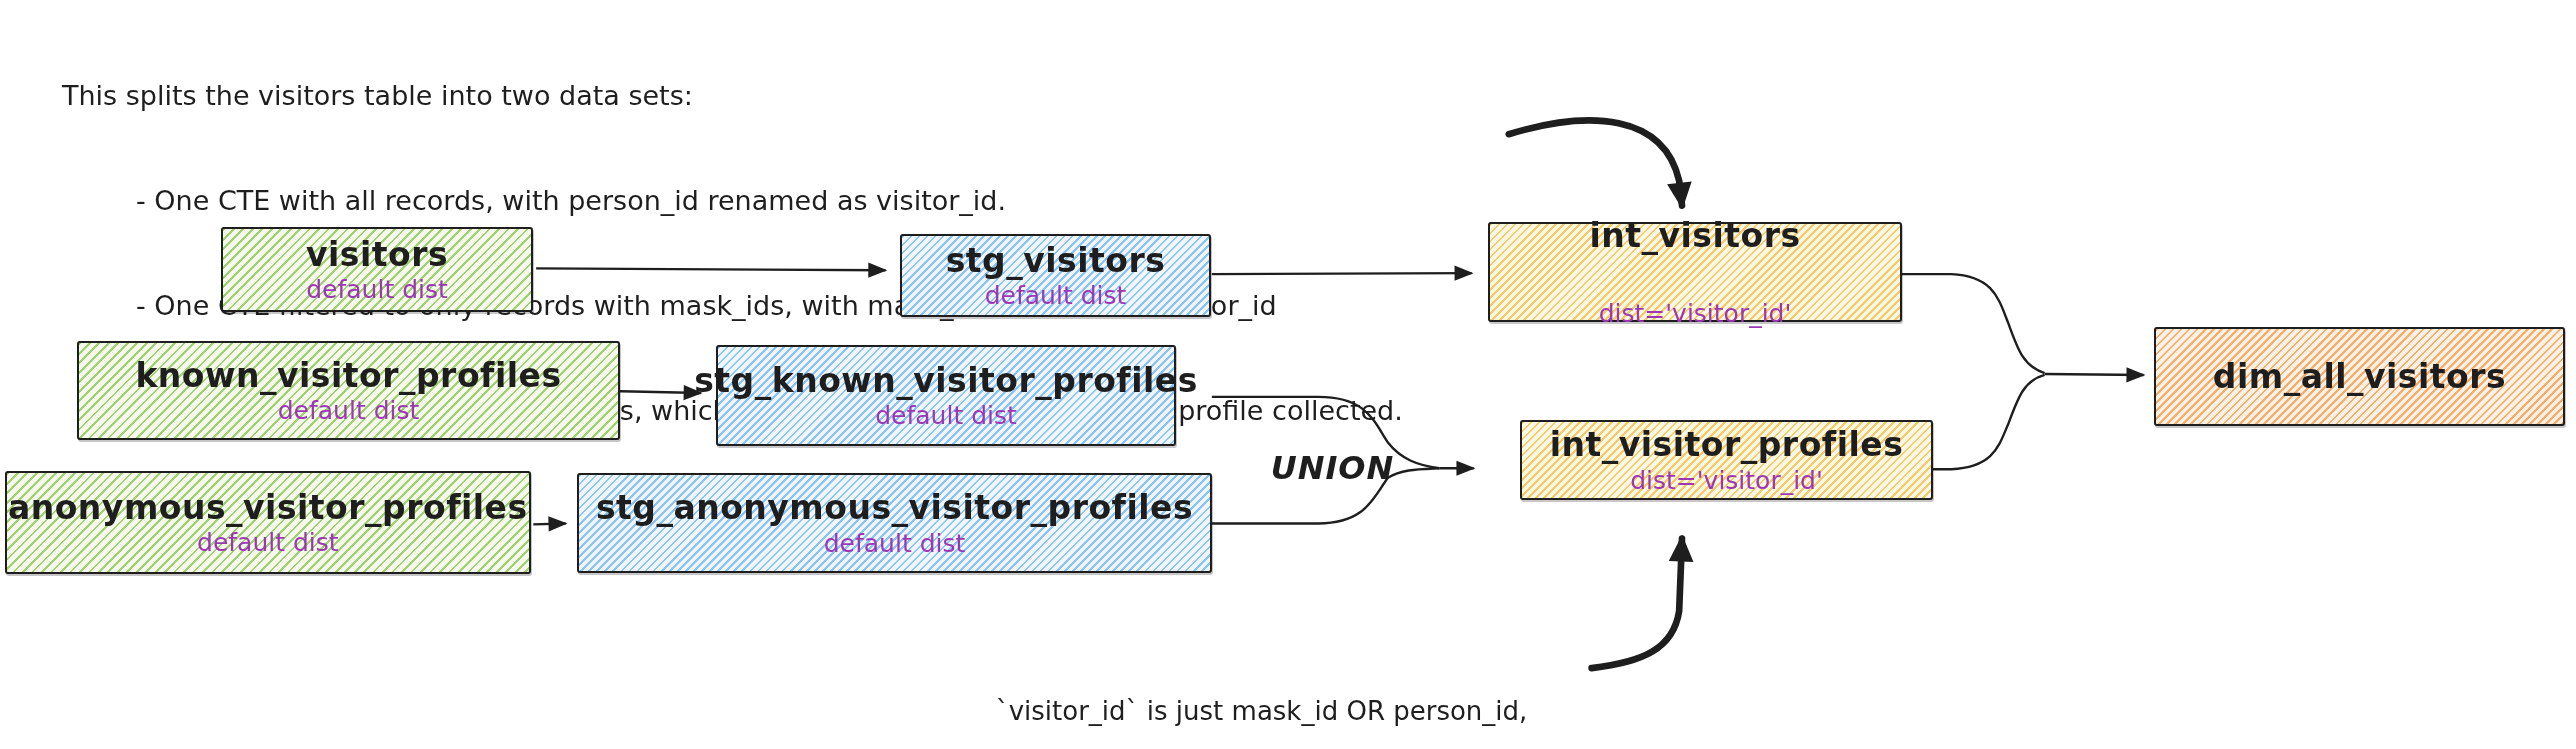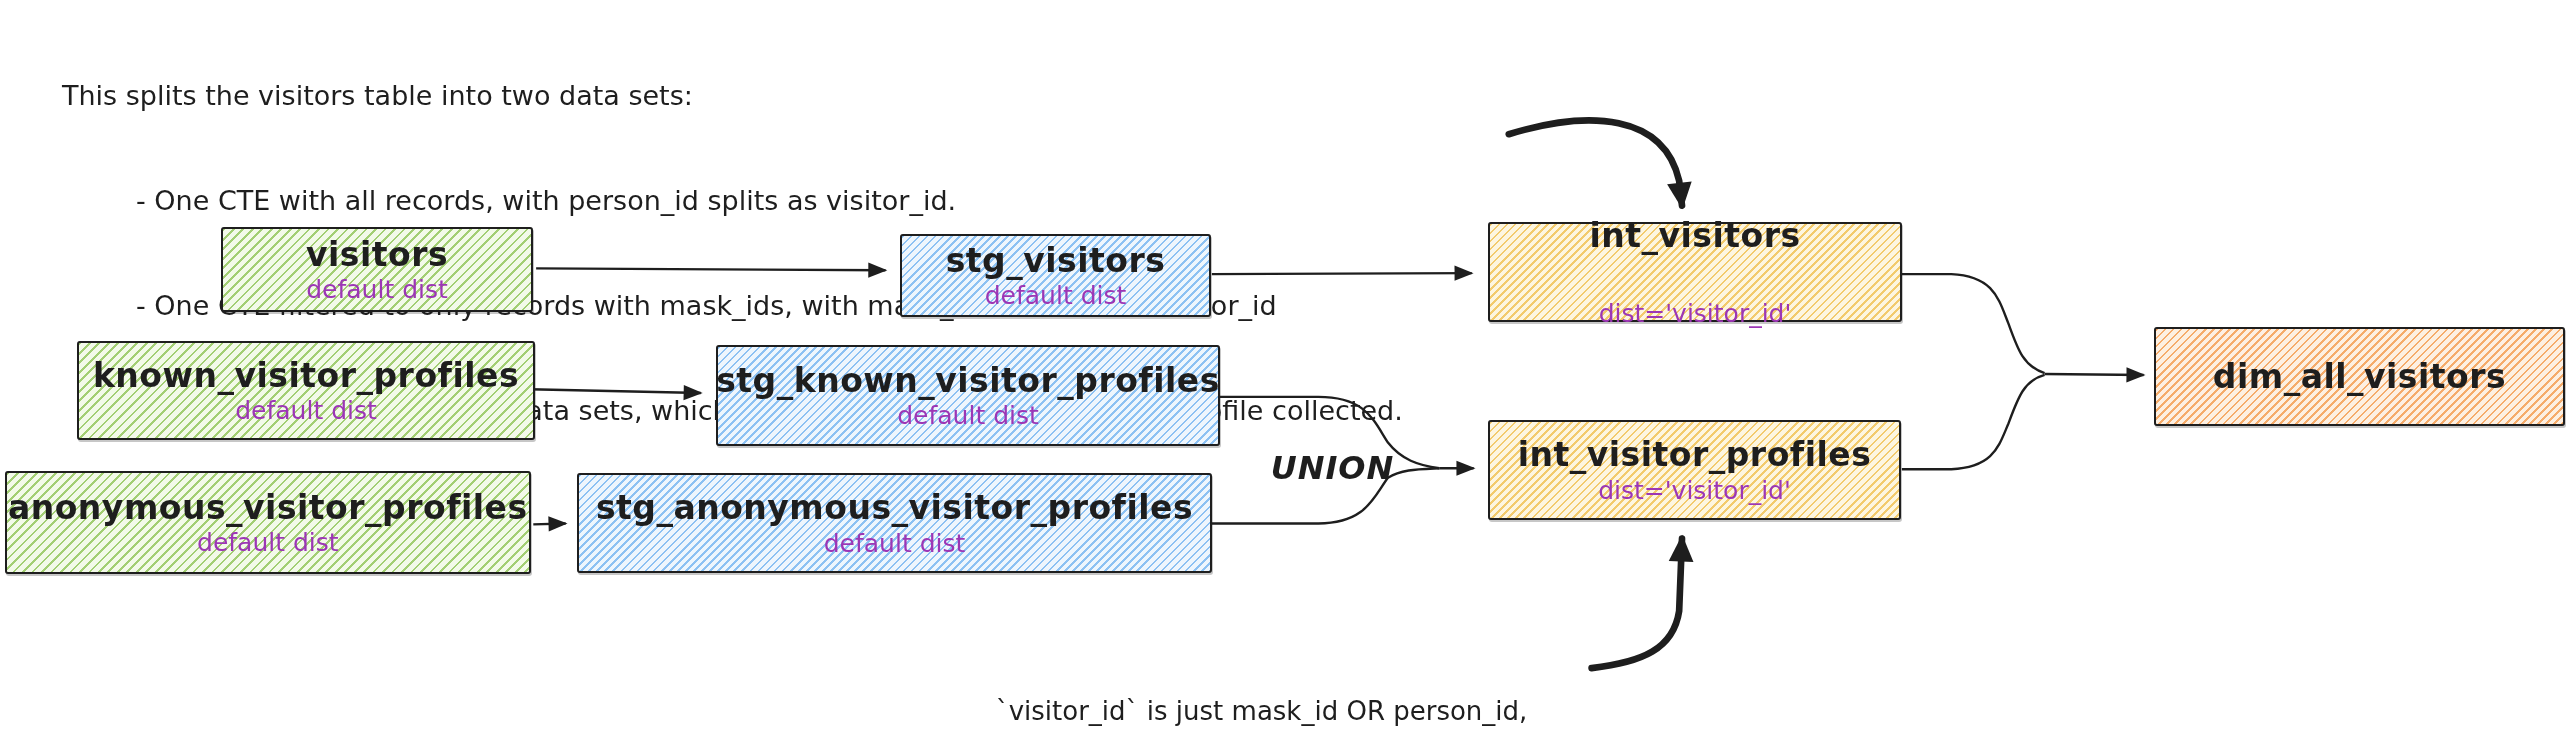--- a/index.html
+++ b/index.html
@@ -49,21 +49,21 @@
   
   #edges{position:absolute;left:0;top:0;width:2576px;height:749px;pointer-events:none;}
 </style>
 </head>
 <body>
 
 <div id="canvas">
 
   <div class="anno" style="left:62px;top:7.6px;">
     <span style="display:block;">This splits the visitors table into two data sets:</span>
-    <span class="indent">- One CTE with all records, with person_id splits as visitor_id.</span>
+    <span class="indent">- One CTE with all records, with person_id renamed as visitor_id.</span>
     <span class="indent">- One CTE filtered to only records with mask_ids, with mask_id renamed as visitor_id</span>
     <span class="indent">- One CTE to union the two data sets, which results in a grain of one row per profile collected.</span>
   </div>
 
   <div class="anno" id="bottom-anno" style="left:933px;top:621px;width:657px;">
     <span style="display:block;">`visitor_id` is just mask_id OR person_id,</span>
     
     
   </div>
 
@@ -104,41 +104,41 @@
   <div class="node blue" style="left:900px;top:234px;width:311px;height:83px;">
     <div class="title">stg_visitors</div>
     <div class="subtitle">default dist</div>
   </div>
 
   <div class="node yellow" style="left:1488px;top:222px;width:414px;height:100px;gap:44px;">
     <div class="title">int_visitors</div>
     <div class="subtitle">dist='visitor_id'</div>
   </div>
 
-  <div class="node green" style="left:77px;top:341px;width:458px;height:99px;">
+  <div class="node green" style="left:77px;top:341px;width:543px;height:99px;">
     <div class="title">known_visitor_profiles</div>
     <div class="subtitle">default dist</div>
   </div>
 
-  <div class="node blue" style="left:716px;top:345px;width:504px;height:101px;text-align:center;">
+  <div class="node blue" style="left:716px;top:345px;width:460px;height:101px;text-align:center;">
     <div class="title">stg_known_visitor_profiles</div>
     <div class="subtitle">default dist</div>
   </div>
 
   <div class="node green" style="left:4.8px;top:471px;width:526px;height:103px;">
     <div class="title">anonymous_visitor_profiles</div>
     <div class="subtitle">default dist</div>
   </div>
 
   <div class="node blue" style="left:577px;top:473px;width:635px;height:100px;">
     <div class="title">stg_anonymous_visitor_profiles</div>
     <div class="subtitle">default dist</div>
   </div>
 
-  <div class="node yellow" style="left:1488px;top:420px;width:413px;height:100px;">
+  <div class="node yellow" style="left:1520px;top:420px;width:413px;height:80px;">
     <div class="title">int_visitor_profiles</div>
     <div class="subtitle">dist='visitor_id'</div>
   </div>
 
   <div class="node orange" style="left:2154px;top:327px;width:411px;height:99px;">
     <div class="title">dim_all_visitors</div>
 
   </div>
 
 </div>

